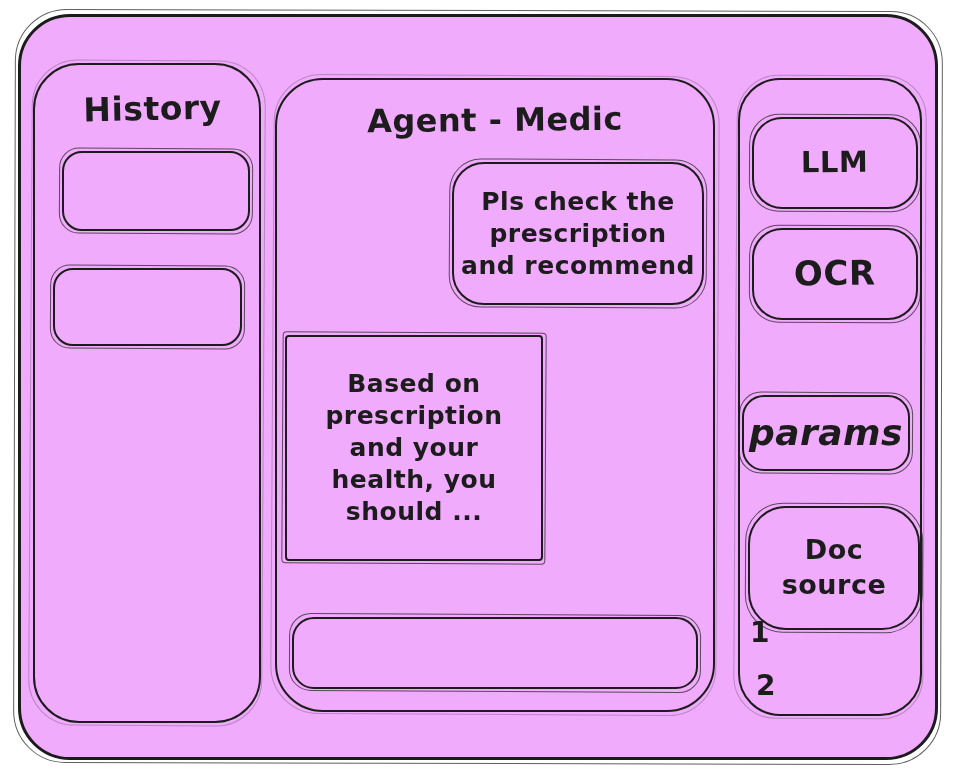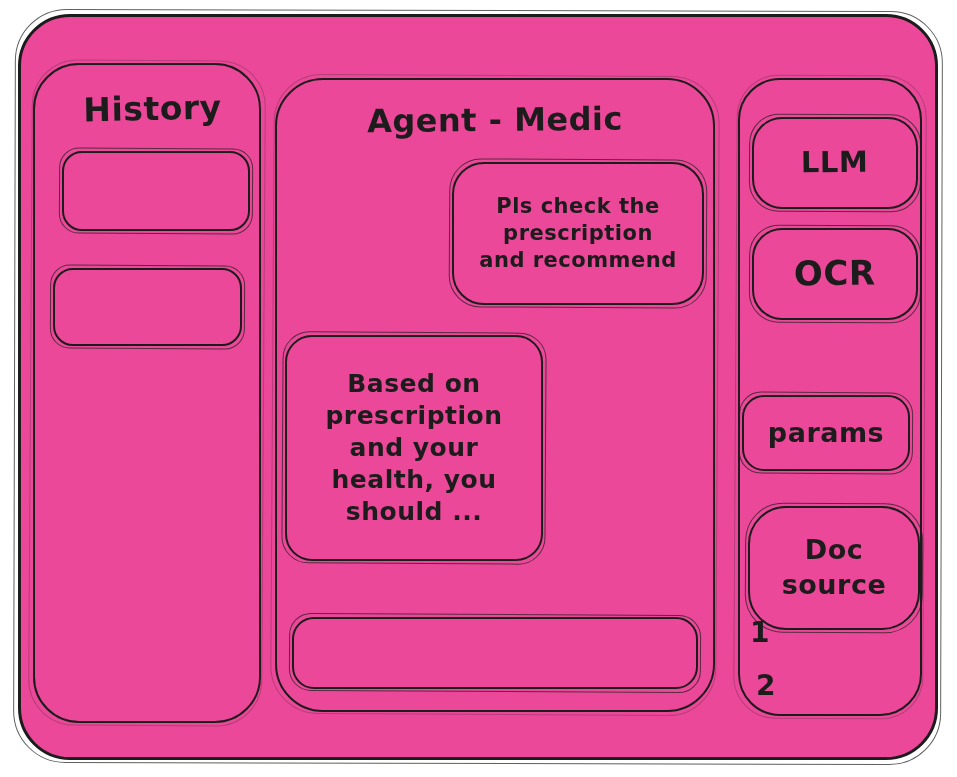--- a/index.html
+++ b/index.html
@@ -2,21 +2,21 @@
 <html><head>
 <meta charset="utf-8">
 <style>
   html,body{margin:0;padding:0;background:#fff;}
   .canvas{
     position:relative;width:957px;height:777px;background:#fff;overflow:hidden;
     font-family:"DejaVu Sans","Liberation Sans",sans-serif;color:#1c1c1c;
   }
   
   .sketch{
-    position:absolute;border:2.6px solid #1c1c1c;background:#ec4899;box-sizing:border-box;
+    position:absolute;border:2.6px solid #1c1c1c;background:#f0abfc;box-sizing:border-box;
   }
   .sketch::before{
     content:"";position:absolute;inset:-5px;border:1.5px solid rgba(28,28,28,.7);
     border-radius:inherit;transform:rotate(.35deg);pointer-events:none;
   }
   .no-ghost::before{border-color:rgba(28,28,28,.25);}
   .label{
     position:absolute;color:#1c1c1c;font-weight:bold;letter-spacing:.5px;
     text-align:center;white-space:pre-line;line-height:1.28;
   }
@@ -44,26 +44,26 @@
 
   <div class="sketch bubble" style="left:53px;top:268px;width:189px;height:78px;border-radius:20px;">
     <span class="label" style="position:static;font-size:20px;"></span>
   </div>
 
   <div class="sketch panel no-ghost" style="left:275px;top:78px;width:440px;height:634px;border-radius:48px;"></div>
 
   <div class="label tilt-s" style="left:330px;top:100px;width:330px;font-size:32px;">Agent - Medic</div>
 
   <div class="sketch bubble" style="left:452px;top:162px;width:252px;height:143px;border-radius:32px;">
-    <span class="label" style="position:static;font-size:21px;">Pls check the
+    <span class="label" style="position:static;font-size:25px;">Pls check the
 prescription
 and recommend</span>
   </div>
 
-  <div class="sketch bubble" style="left:285px;top:335px;width:258px;height:226px;border-radius:27px;">
+  <div class="sketch bubble" style="left:285px;top:335px;width:258px;height:226px;border-radius:4px;">
     <span class="label" style="position:static;font-size:25px;">Based on
 prescription
 and your
 health, you
 should ...</span>
   </div>
 
   <div class="sketch bubble" style="left:292px;top:617px;width:406px;height:72px;border-radius:22px;" role="textbox">
     <span class="label" style="position:static;font-size:20px;"></span>
   </div>
@@ -72,21 +72,21 @@
 
   <div class="sketch bubble" style="left:752px;top:117px;width:166px;height:92px;border-radius:30px;">
     <span class="label tilt-s" style="position:static;font-size:29px;">LLM</span>
   </div>
 
   <div class="sketch bubble" style="left:752px;top:228px;width:166px;height:92px;border-radius:30px;">
     <span class="label tilt-s" style="position:static;font-size:34px;">OCR</span>
   </div>
 
   <div class="sketch bubble" style="left:742px;top:395px;width:168px;height:76px;border-radius:22px;">
-    <span class="label" style="position:static;font-size:27px;">params</span>
+    <span class="label" style="position:static;font-size:36px;font-style:italic;">params</span>
   </div>
 
   <div class="sketch bubble" style="left:748px;top:506px;width:172px;height:124px;border-radius:38px;">
     <span class="label" style="position:static;font-size:27px;">Doc
 source</span>
   </div>
 
   <div class="label" style="left:750px;top:615px;width:30px;font-size:28px;text-align:left;">1</div>
 
   <div class="label" style="left:756px;top:668px;width:30px;font-size:28px;text-align:left;">2</div>

